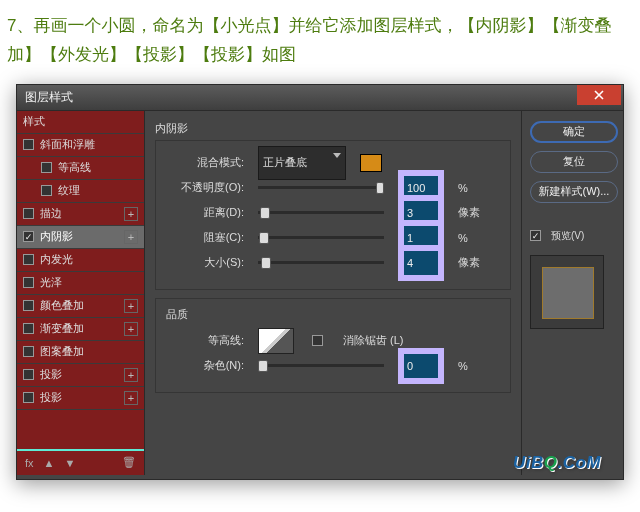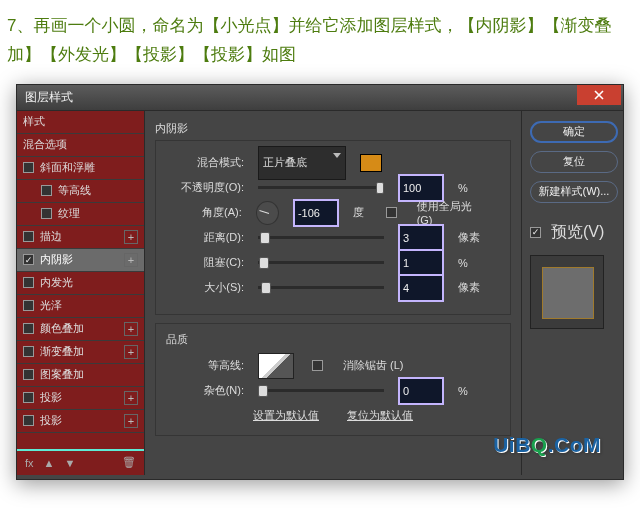--- a/index.html
+++ b/index.html
@@ -21,36 +21,36 @@
 .sidebar-footer{margin-top:auto;height:26px;display:flex;align-items:center;gap:10px;padding:0 8px;border-top:2px solid #5eead4;color:#aaa;font-size:11px}
 .main{flex:1;background:#454545;padding:8px 10px;color:#ddd;font-size:11px}
 .section-title{margin:2px 0 4px}
 .fieldset{border:1px solid #353535;padding:8px 10px 12px;margin-bottom:8px}
 .fieldset-title{font-size:11px;margin-bottom:8px}
 .row{display:flex;align-items:center;gap:14px;height:22px;margin:3px 12px}
 .row .lbl{width:66px;text-align:right}
 .select{width:88px;height:34px;background:#2d2d2d;border:1px solid #1a1a1a;display:flex;align-items:center;padding:0 4px;font-size:11px;position:relative}
 .select::after{content:"";position:absolute;right:4px;top:6px;border-left:4px solid transparent;border-right:4px solid transparent;border-top:5px solid #bbb}
 .swatch{width:22px;height:18px;background:#d68b17;border:1px solid #000}
-.mini-input{width:46px;height:16px;background:#0f172a;border:2px solid #c4b5fd;color:#eee;font-size:11px;padding:12px 3px}
+.mini-input{width:46px;height:16px;background:#0c4a6e;border:6px solid #c4b5fd;color:#eee;font-size:11px;padding:12px 3px}
 .slider-track{width:126px;height:3px;background:#2b2b2b;position:relative;display:flex;align-items:center}
 .slider-handle{width:10px;height:12px;background:#ddd;border:1px solid #555;border-radius:2px}
 .dial{width:24px;height:24px;border:1px solid #333;border-radius:50%;background:#4b4b4b;position:relative}
 .dial::after{content:"";position:absolute;width:10px;height:1px;background:#ddd;top:11px;left:2px;transform-origin:right center;transform:rotate(18deg)}
 .unit{font-size:11px}
 .grad-swatch{width:36px;height:26px;background:linear-gradient(135deg,#fff 0 46%,#ccc 46% 54%,#555 54% 100%);border:1px solid #222;margin-right:4px}
 .bottom-btns{display:flex;gap:28px;justify-content:center;margin-top:6px}
 .link-btn{font-size:11px;color:#ddd;text-decoration:underline}
 .rightcol{width:102px;background:#454545;border-left:1px solid #2a2a2a;padding:10px 8px;display:flex;flex-direction:column;gap:8px;align-items:flex-start}
 .pill{width:88px;height:22px;border:1px solid #5a6a85;border-radius:11px;display:flex;align-items:center;justify-content:center;font-size:11px;color:#eee;background:#454545}
 .pill.primary{border:2px solid #3d6ab3}
-.preview-row{display:flex;align-items:center;gap:4px;color:#ddd;font-size:16px;margin-top:11px}
+.preview-row{display:flex;align-items:center;gap:4px;color:#ddd;font-size:10px;margin-top:18px}
 .preview-box{width:74px;height:74px;border:1px solid #222;background:#3b3b3b;margin-top:4px;position:relative}
 .preview-box::after{content:"";position:absolute;left:11px;top:11px;width:50px;height:50px;background:#6d6d6d;border:1px solid #a07a2c}
-.watermark{position:absolute;right:22px;bottom:22px;font-size:21px;font-weight:bold;color:#1b63a3;text-shadow:1px 1px 0 #fff,2px 2px 3px rgba(0,0,0,.25);letter-spacing:.5px}
+.watermark{position:absolute;right:22px;bottom:6px;font-size:17px;font-weight:bold;font-style:italic;color:#1b63a3;text-shadow:1px 1px 0 #fff,2px 2px 3px rgba(0,0,0,.25);letter-spacing:.5px}
 .watermark .q{color:#19a04e}
 </style>
 </head>
 <body>
 
 <div class="step-text">7、再画一个小圆，命名为【小光点】并给它添加图层样式，【内阴影】【渐变叠加】【外发光】【投影】【投影】如图</div>
 
 <div class="dialog">
   <div class="titlebar">
     <span>图层样式</span>
@@ -58,23 +58,20 @@
       <svg viewBox="0 0 10 10">
           <path d="M1 1 L9 9 M9 1 L1 9" stroke="#fff" stroke-width="1.6"></path>
         </svg>
     </div>
   </div>
   <div class="body">
     <div class="sidebar">
       <div class="sidebar-item head">
           <span>样式</span>
         </div>
-      <div class="sidebar-item head">
-          <span>混合选项</span>
-        </div>
       <div class="sidebar-item">
           <span class="chk"></span>
           <span>斜面和浮雕</span>
         </div>
       <div class="sidebar-item sub">
           <span class="chk"></span>
           <span>等高线</span>
         </div>
       <div class="sidebar-item sub">
           <span class="chk"></span>
@@ -142,28 +139,20 @@
         </div>
         <div class="row">
           <span class="lbl">不透明度(O):</span>
           <div class="slider-track">
               <div class="slider-handle" style="margin-left:118px"></div>
             </div>
           <input class="mini-input" value="100" style="">
           <span class="unit">%</span>
         </div>
         <div class="row">
-          <span class="lbl">角度(A):</span>
-          <div class="dial"></div>
-          <input class="mini-input" value="-106" style="">
-          <span class="unit">度</span>
-          <span class="chk" style="margin-left:8px"></span>
-          <span>使用全局光 (G)</span>
-        </div>
-        <div class="row">
           <span class="lbl">距离(D):</span>
           <div class="slider-track">
               <div class="slider-handle" style="margin-left:2px"></div>
             </div>
           <input class="mini-input" value="3" style="">
           <span class="unit">像素</span>
         </div>
         <div class="row">
           <span class="lbl">阻塞(C):</span>
           <div class="slider-track">
@@ -189,24 +178,20 @@
           <span class="chk"></span>
           <span>消除锯齿 (L)</span>
         </div>
         <div class="row">
           <span class="lbl">杂色(N):</span>
           <div class="slider-track">
               <div class="slider-handle" style="margin-left:0"></div>
             </div>
           <input class="mini-input" value="0" style="">
           <span class="unit">%</span>
-        </div>
-        <div class="bottom-btns">
-          <span class="link-btn">设置为默认值</span>
-          <span class="link-btn">复位为默认值</span>
         </div>
       </div>
     </div>
 
     <div class="rightcol">
       <div class="pill primary">确定</div>
       <div class="pill">复位</div>
       <div class="pill">新建样式(W)...</div>
       <div class="preview-row">
           <span class="chk on"></span>

